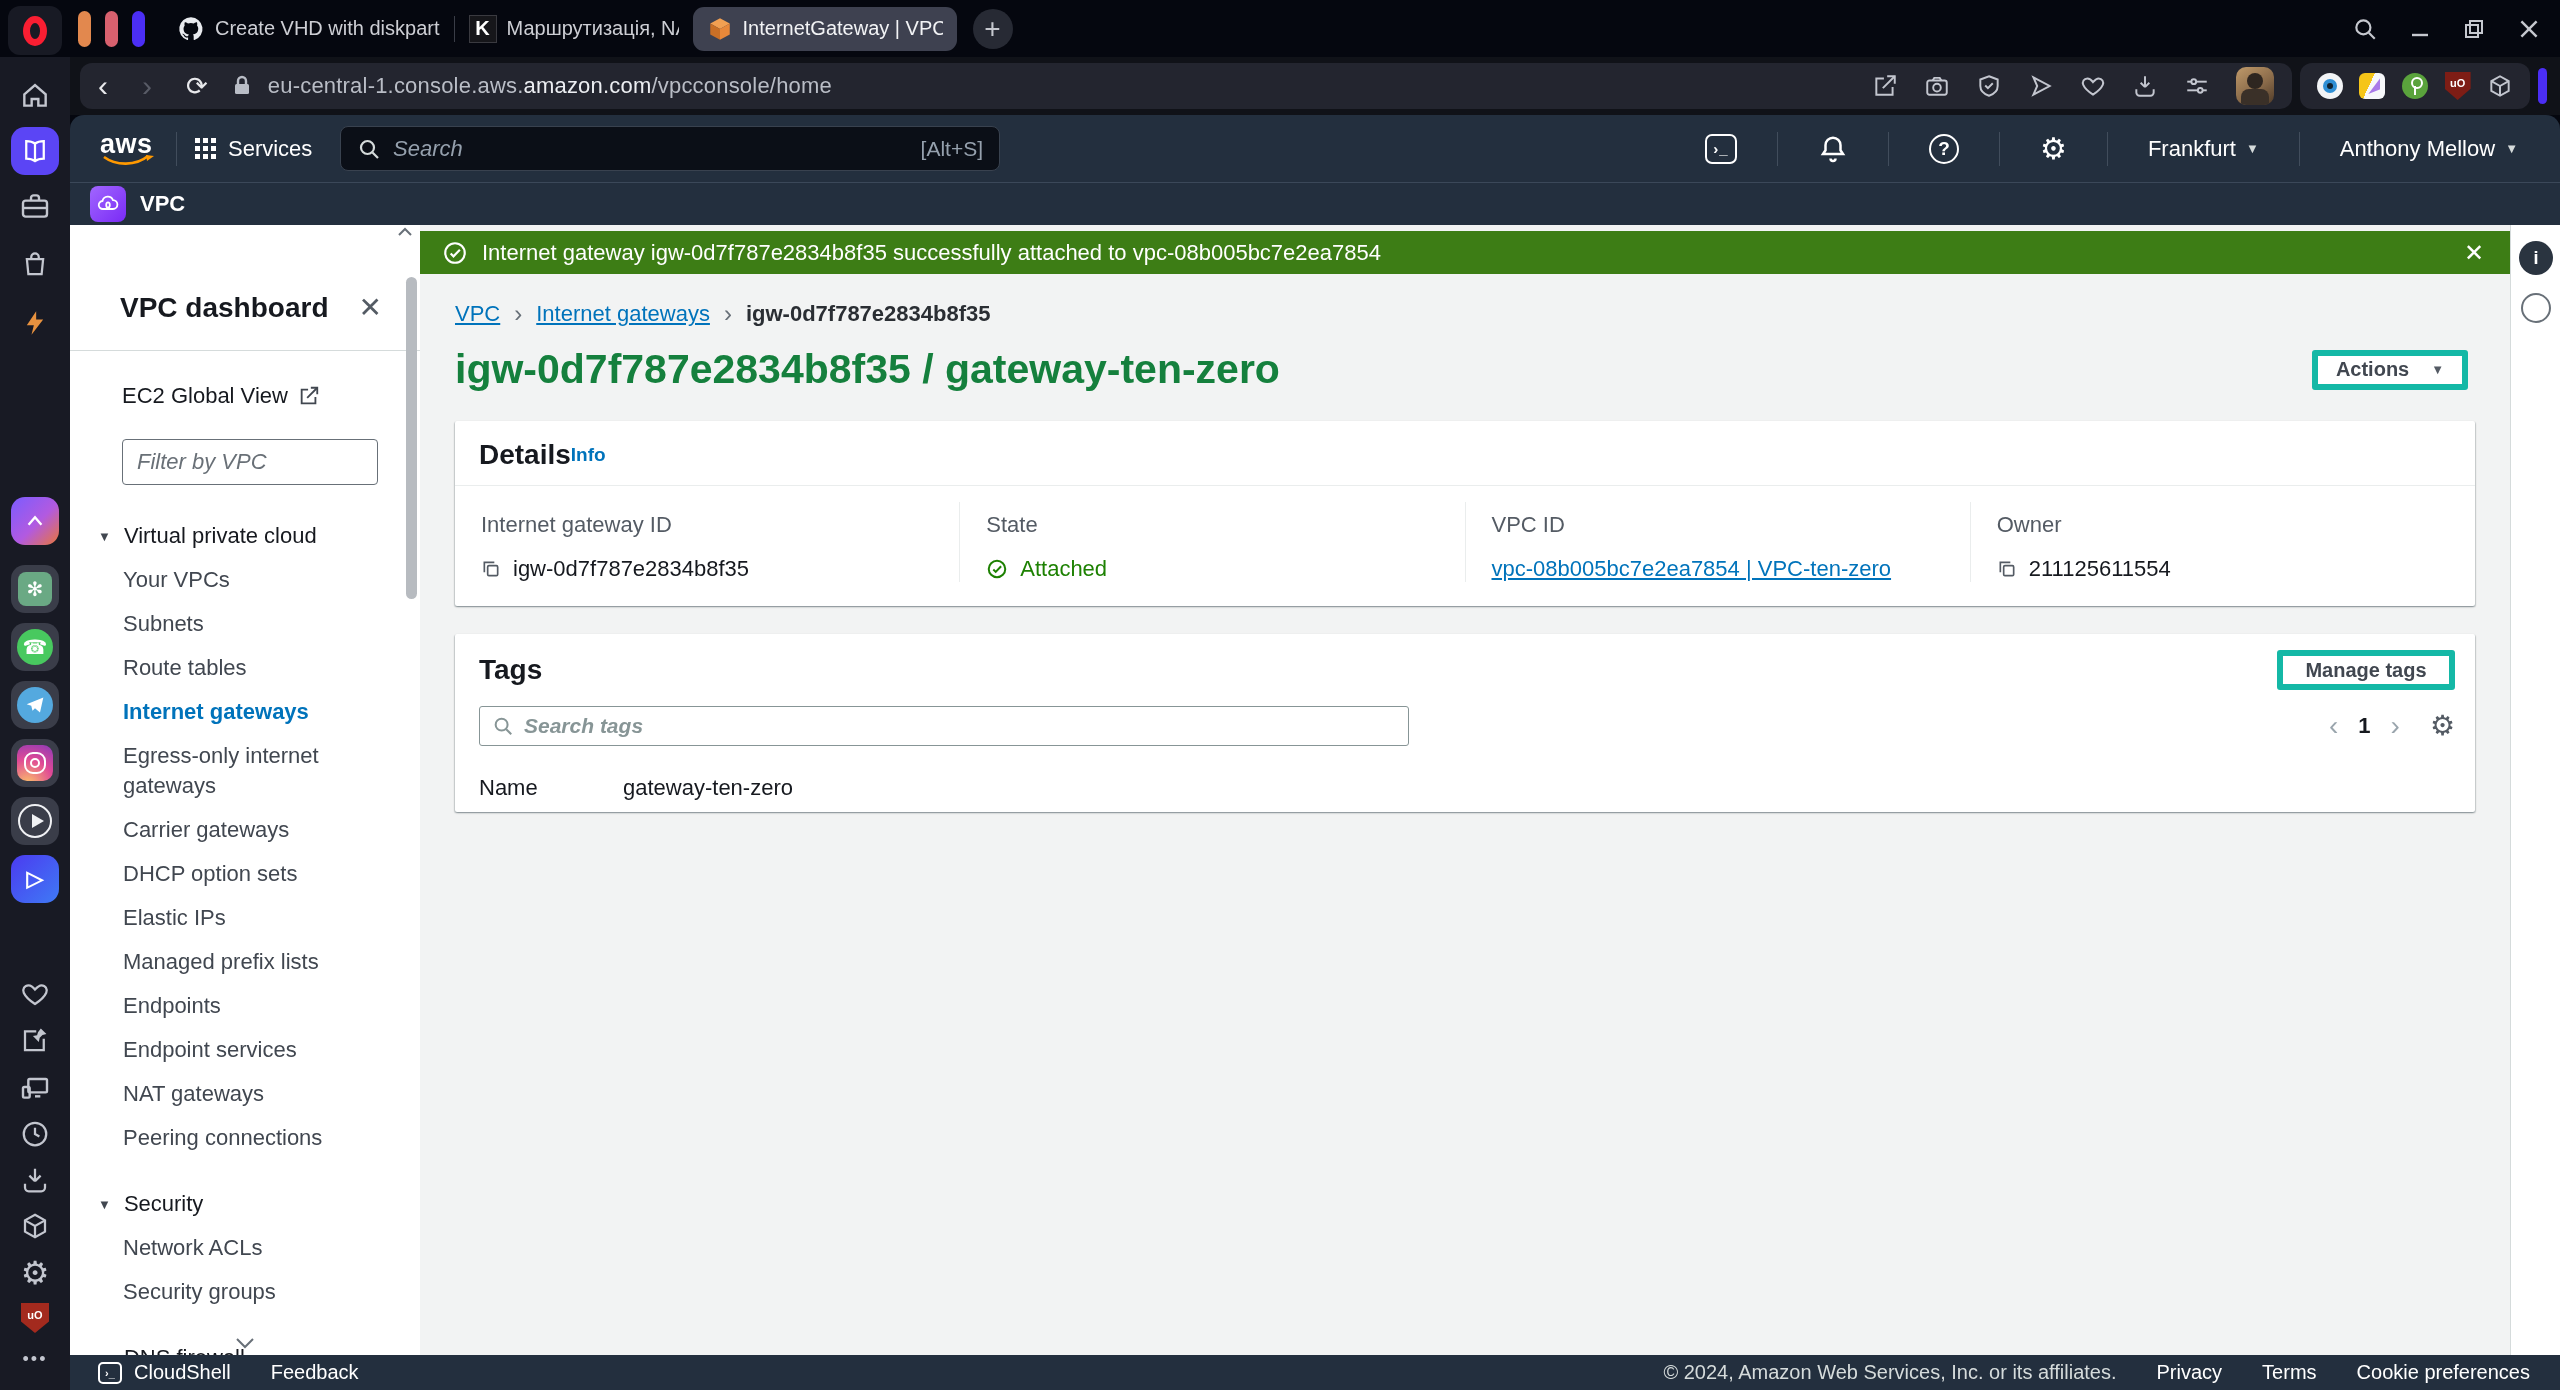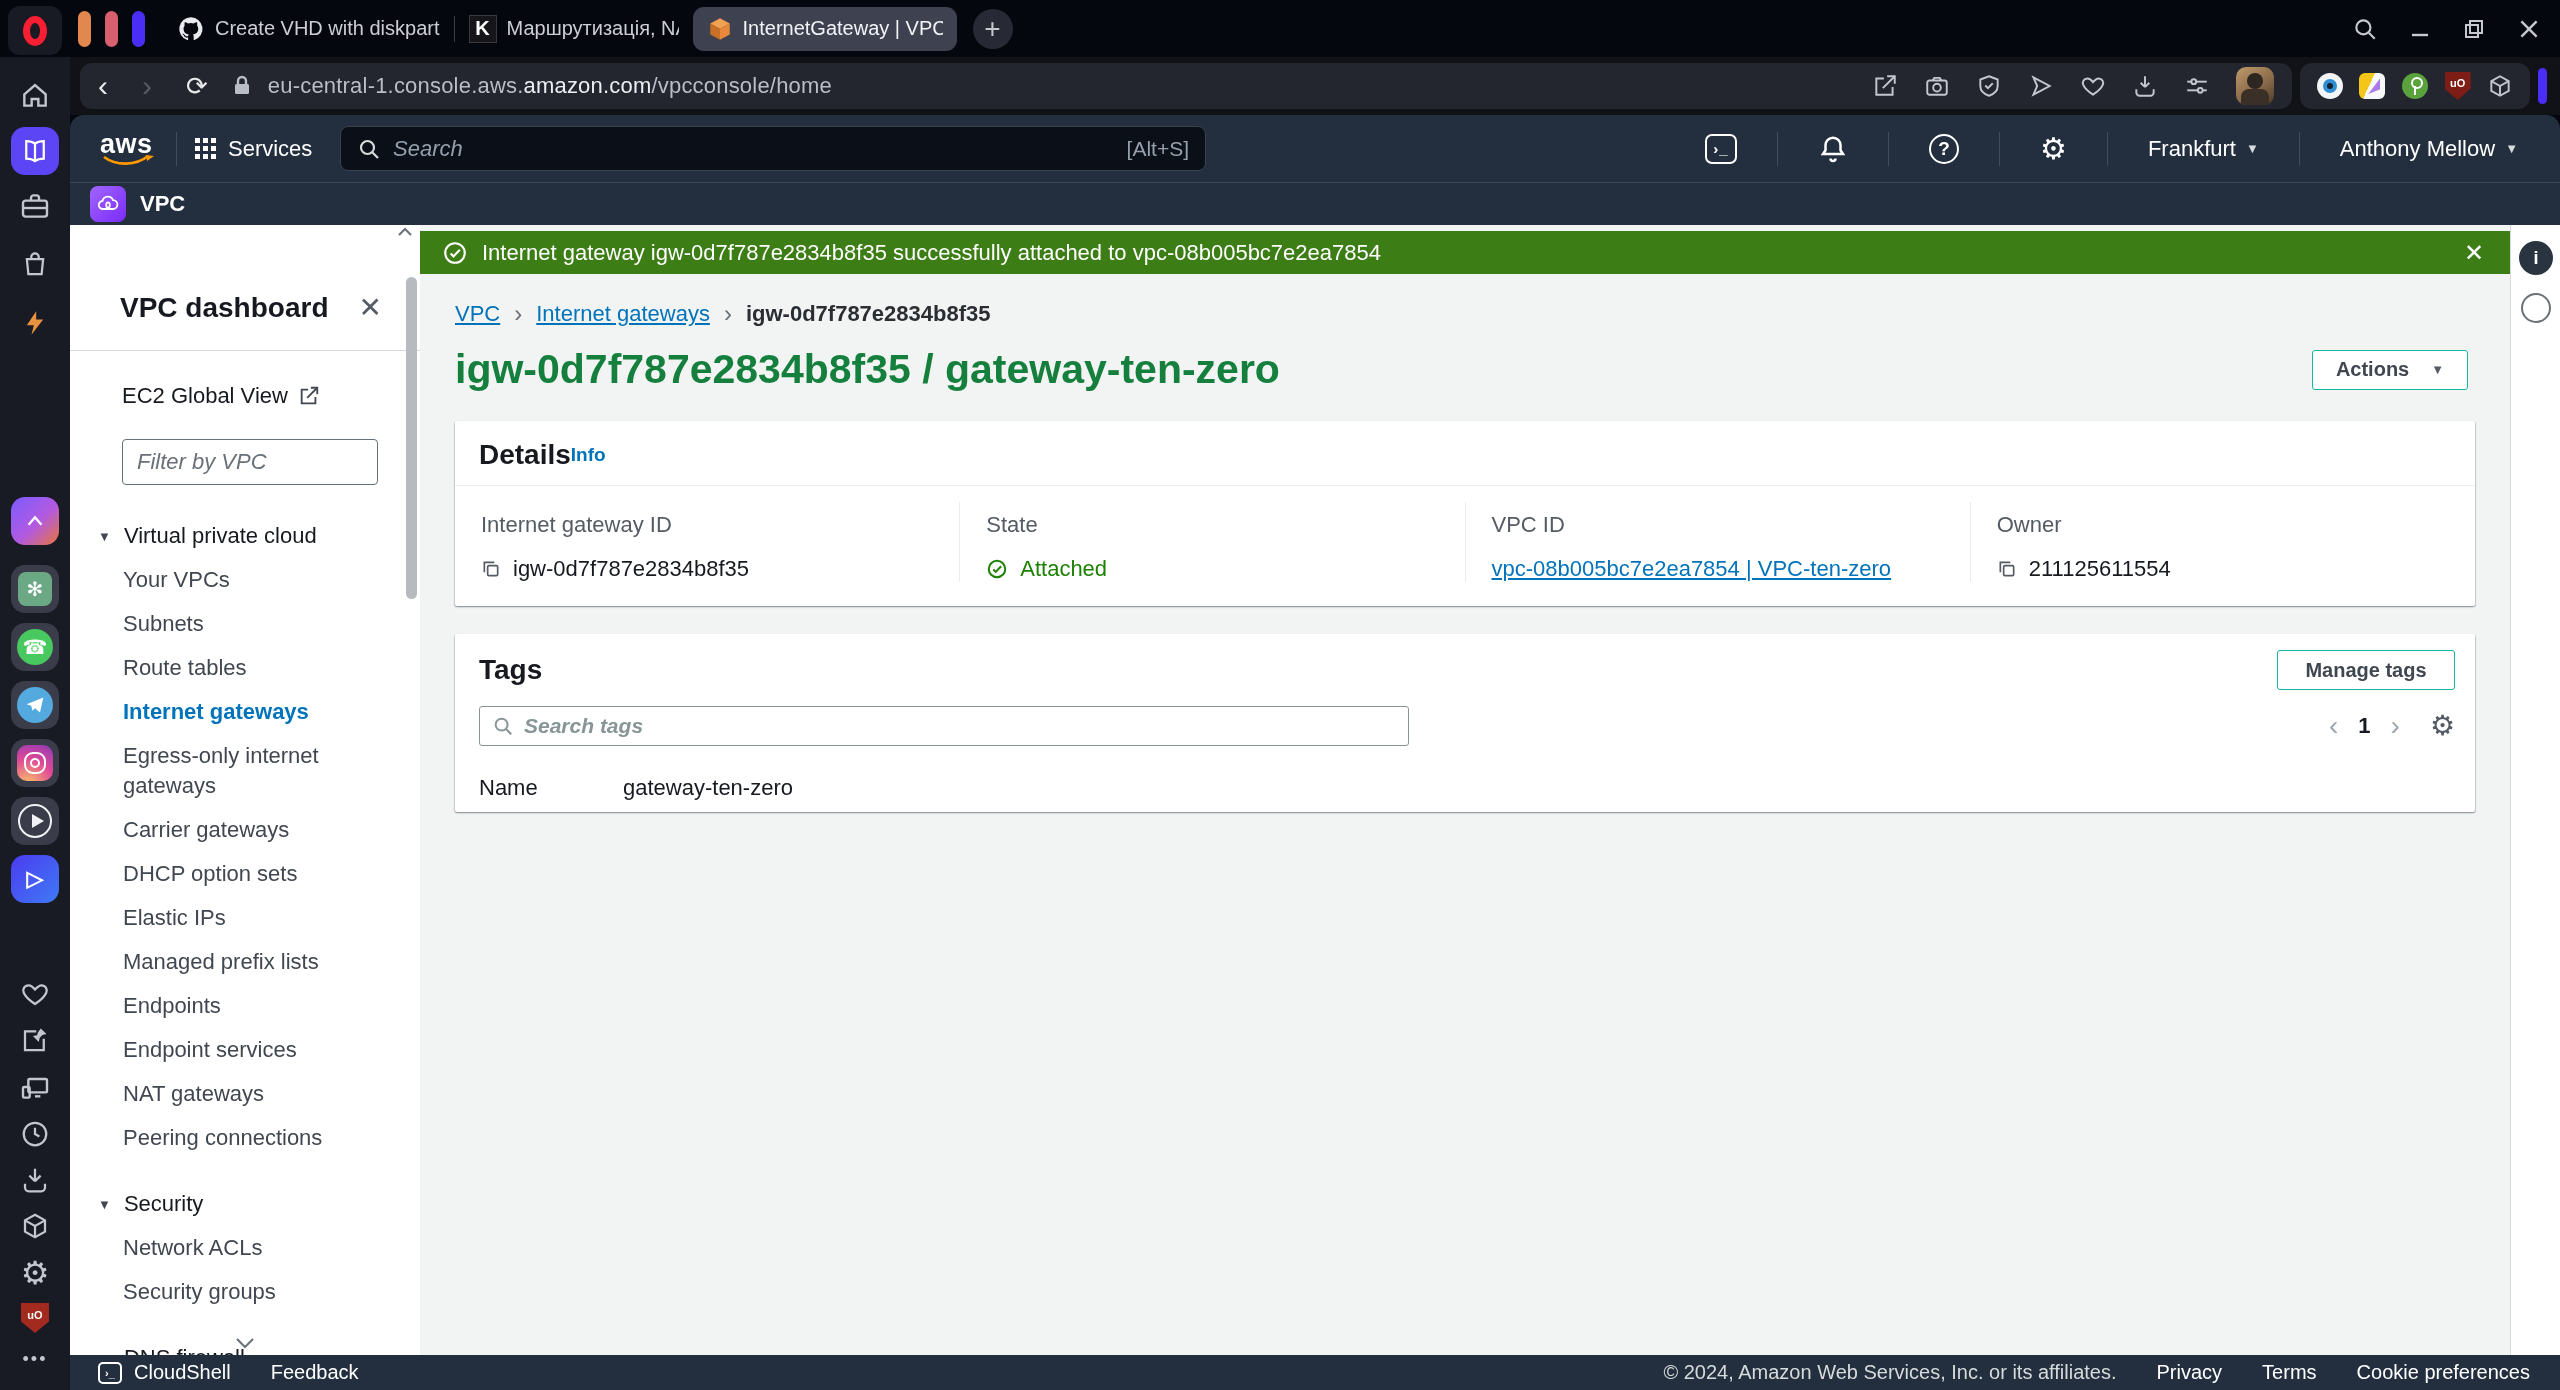--- a/index.html
+++ b/index.html
@@ -56,21 +56,21 @@
 
   
   .console { position:absolute; left:70px; top:115px; width:2490px; height:1275px; }
   .aws-header { position:absolute; left:0; top:0; width:2490px; height:67px; background:#232f3e; border-radius:14px 14px 0 0; display:flex; align-items:center; color:#fff; }
   .awslogo { margin-left:30px; position:relative; width:58px; height:40px; }
   .awslogo .word { font-weight:700; font-size:27px; letter-spacing:0.5px; color:#fff; }
   .hdr-div { width:1px; height:34px; background:#414d5c; margin:0 18px; }
   .services { display:flex; align-items:center; gap:12px; font-size:22px; }
   .grid9 { display:grid; grid-template-columns:repeat(3,5px); grid-gap:3px; }
   .grid9 span { width:5px; height:5px; background:#fff; }
-  .aws-search { position:absolute; left:270px; top:11px; width:866px; height:45px; background:#0b0f17; border:1px solid #39424f; border-radius:8px; display:flex; align-items:center; padding:0 16px; }
+  .aws-search { position:absolute; left:270px; top:11px; width:660px; height:45px; background:#0b0f17; border:1px solid #39424f; border-radius:8px; display:flex; align-items:center; padding:0 16px; }
   .aws-search input { flex:1; background:transparent; border:none; outline:none; color:#d5dbdb; font-size:22px; font-style:italic; font-family:"Liberation Sans",sans-serif; margin-left:12px; }
   .aws-search input::placeholder { color:#95a0ad; }
   .shortcut { color:#95a0ad; font-size:21px; }
   .hdr-right { margin-left:auto; display:flex; align-items:center; gap:0; padding-right:20px; font-size:22px; }
   .hdr-item { display:flex; align-items:center; padding:0 22px; }
   .caret { font-size:13px; margin-left:10px; color:#d5dbdb; }
   .qmark { width:30px; height:30px; border:2.5px solid #fff; border-radius:50%; display:flex; align-items:center; justify-content:center; font-size:19px; font-weight:700; }
   .term-ic { width:32px; height:30px; border:2.5px solid #fff; border-radius:7px; font-size:15px; font-weight:700; display:flex; align-items:center; justify-content:center; letter-spacing:1px; }
   .gear-glyph { font-size:30px; line-height:1; }
 
@@ -105,21 +105,21 @@
   .content { flex:1; background:#f2f3f3; position:relative; overflow:hidden; }
   .flashbar { margin-top:6px; height:43px; background:#3d7d15; color:#fff; display:flex; align-items:center; padding:0 26px 0 22px; }
   .flash-msg { font-size:22px; margin-left:14px; }
   .flash-x { margin-left:auto; font-size:24px; color:#fff; }
   .crumbs { margin:26px 0 0 35px; display:flex; align-items:center; gap:14px; font-size:22px; }
   .crumb-link { color:#0073bb; text-decoration:underline; }
   .crumb-sep { color:#687078; font-size:24px; }
   .crumb-cur { color:#2a2e33; font-weight:600; }
   .title-row { display:flex; align-items:center; justify-content:space-between; margin:18px 42px 0 35px; }
   .page-title { font-size:41px; color:#15803d; }
-  .btn { background:#fff; border:1px solid #14b8a6; border-radius:3px; color:#414750; font-weight:700; font-size:20px; display:flex; align-items:center; justify-content:center; }
+  .btn { background:#fff; border:6px solid #14b8a6; border-radius:3px; color:#414750; font-weight:700; font-size:20px; display:flex; align-items:center; justify-content:center; }
   .actions-btn { width:156px; height:40px; gap:12px; }
   .card { background:#fff; margin:28px 35px 0 35px; border-radius:2px; box-shadow:0 1px 2px 0 rgba(0,28,36,.3), 1px 1px 1px 0 rgba(0,28,36,.12), -1px 1px 1px 0 rgba(0,28,36,.12); }
   .card-head { display:flex; align-items:center; padding:18px 24px 14px 24px; }
   .card-h2 { font-size:28px; font-weight:700; color:#16191f; }
   .info-link { color:#0073bb; font-size:19px; font-weight:700; margin-left:0; }
   .det-div { height:1px; background:#eaeded; }
   .det-cols { display:flex; padding:16px 0 24px 0; }
   .det-col { flex:1; padding:10px 20px 0 26px; }
   .det-col + .det-col { border-left:1px solid #eaeded; }
   .det-label { font-size:22px; color:#545b64; }

